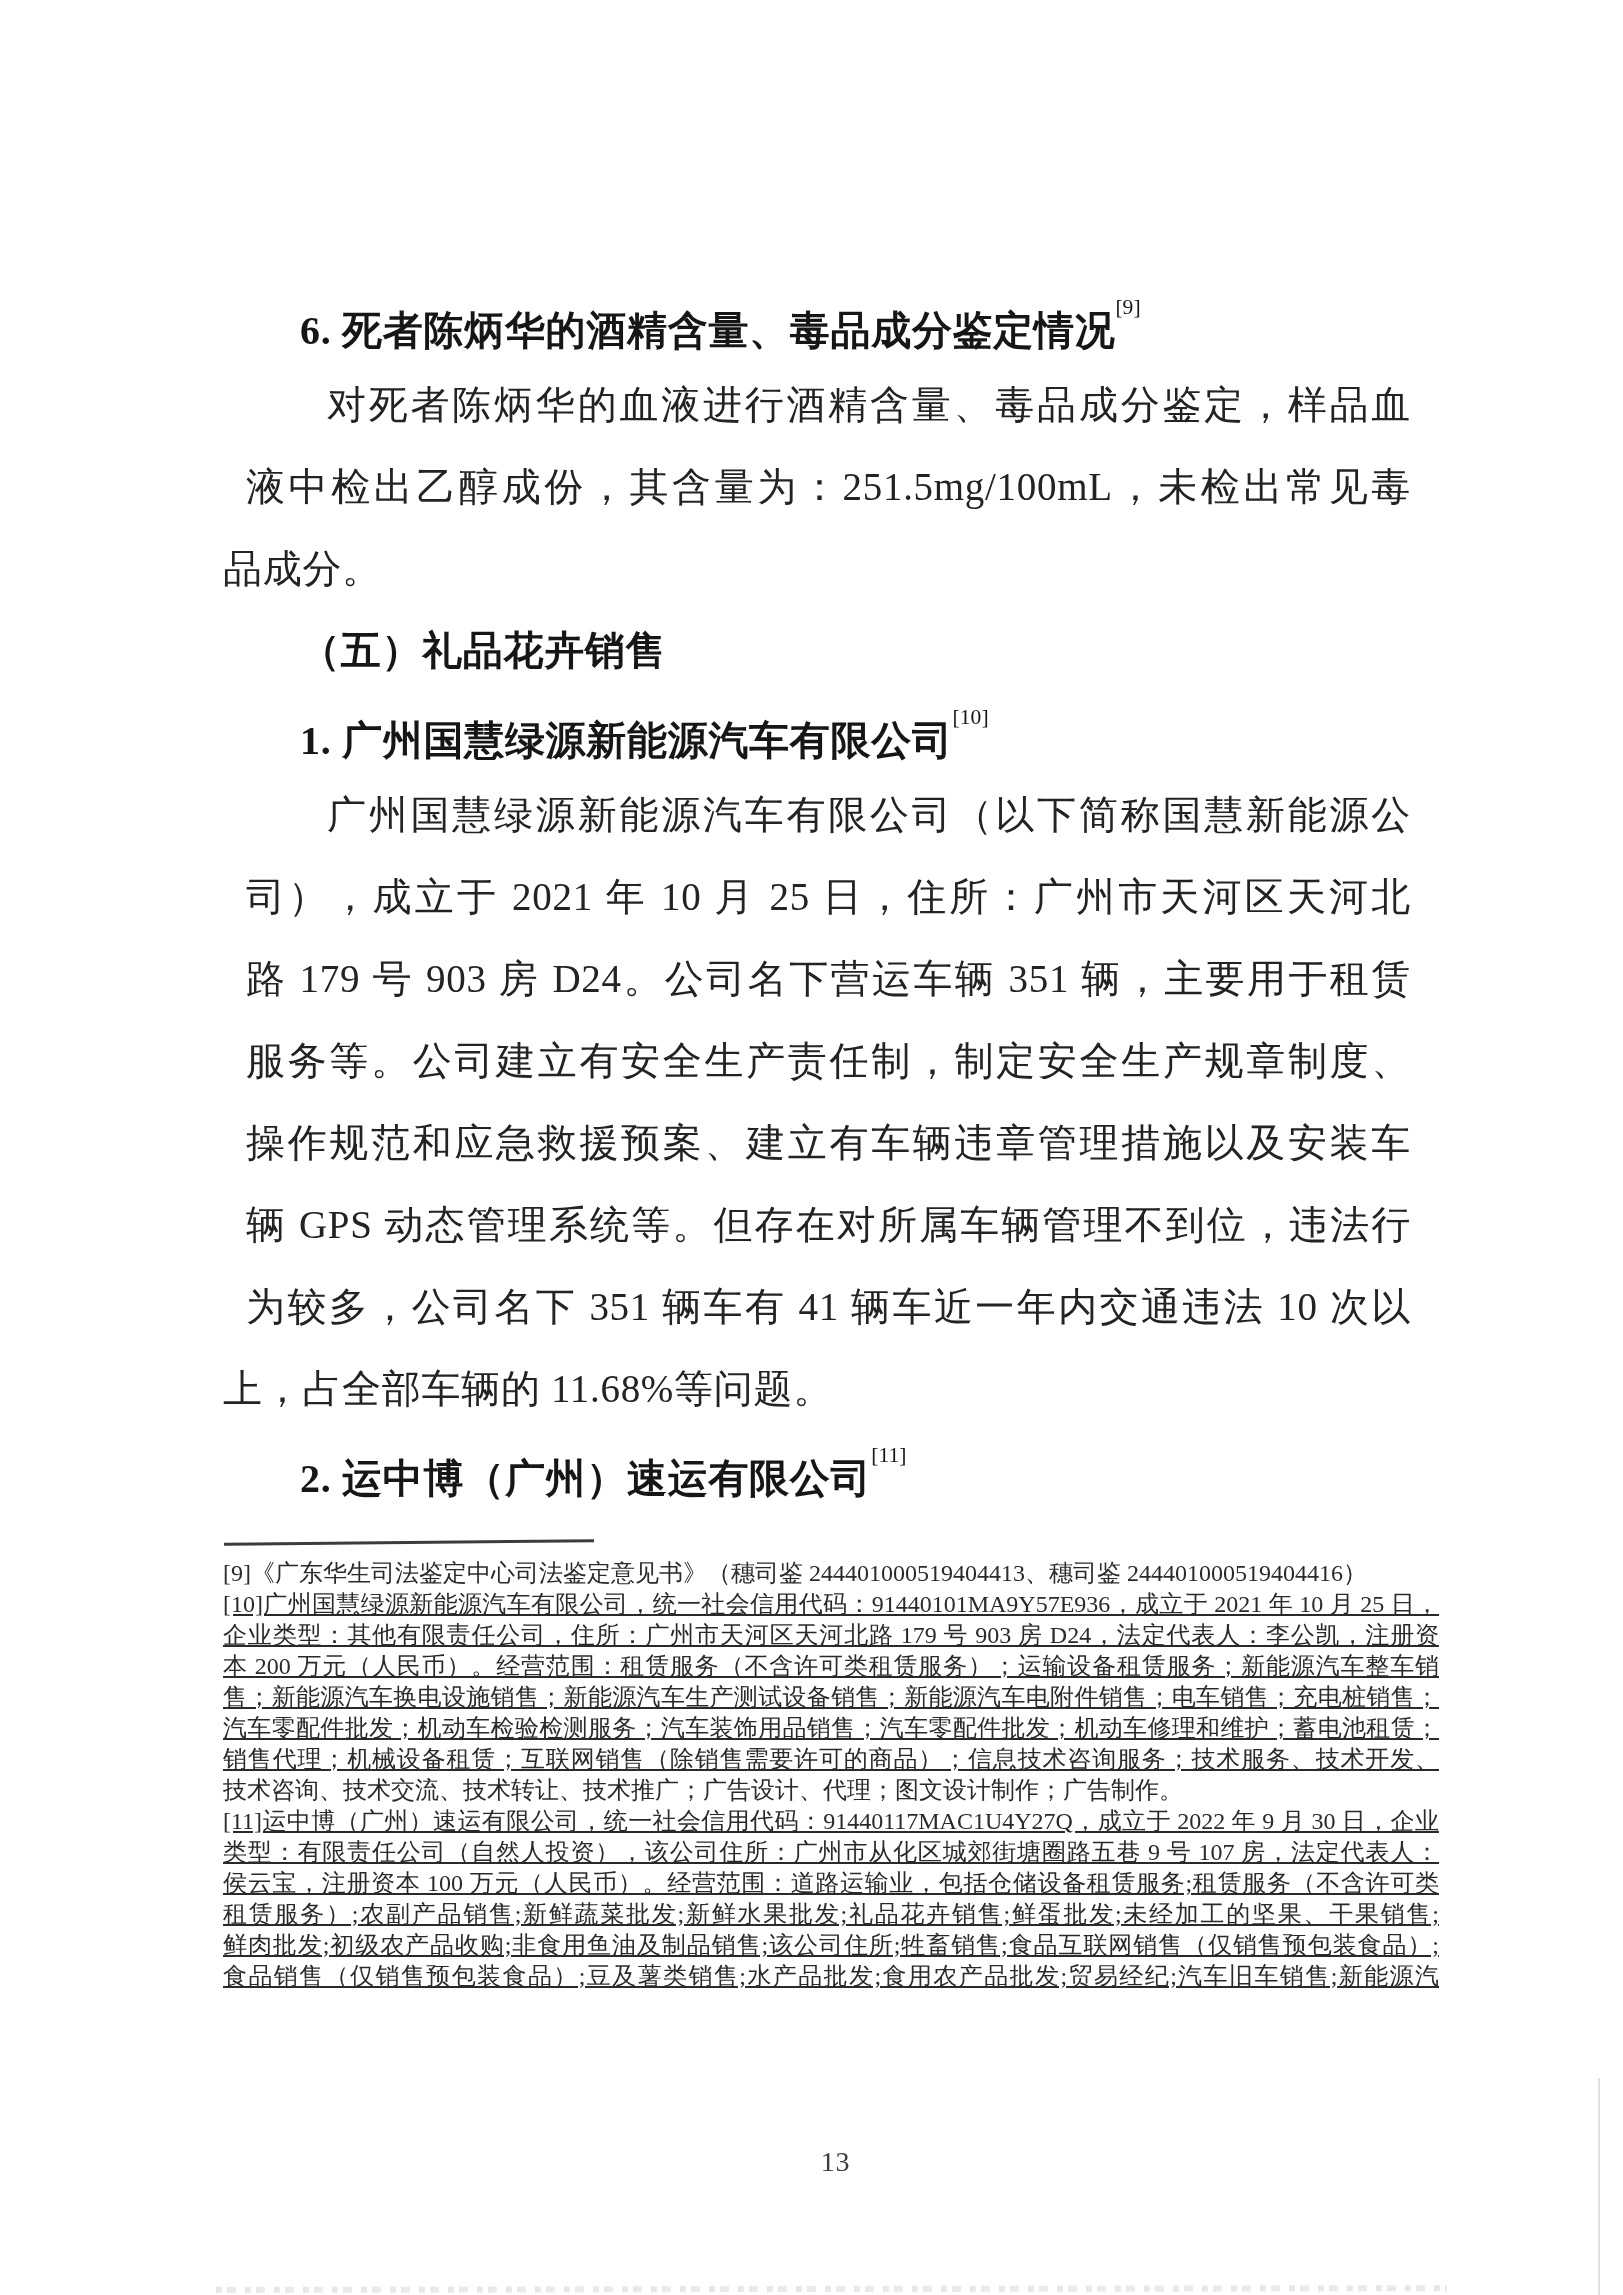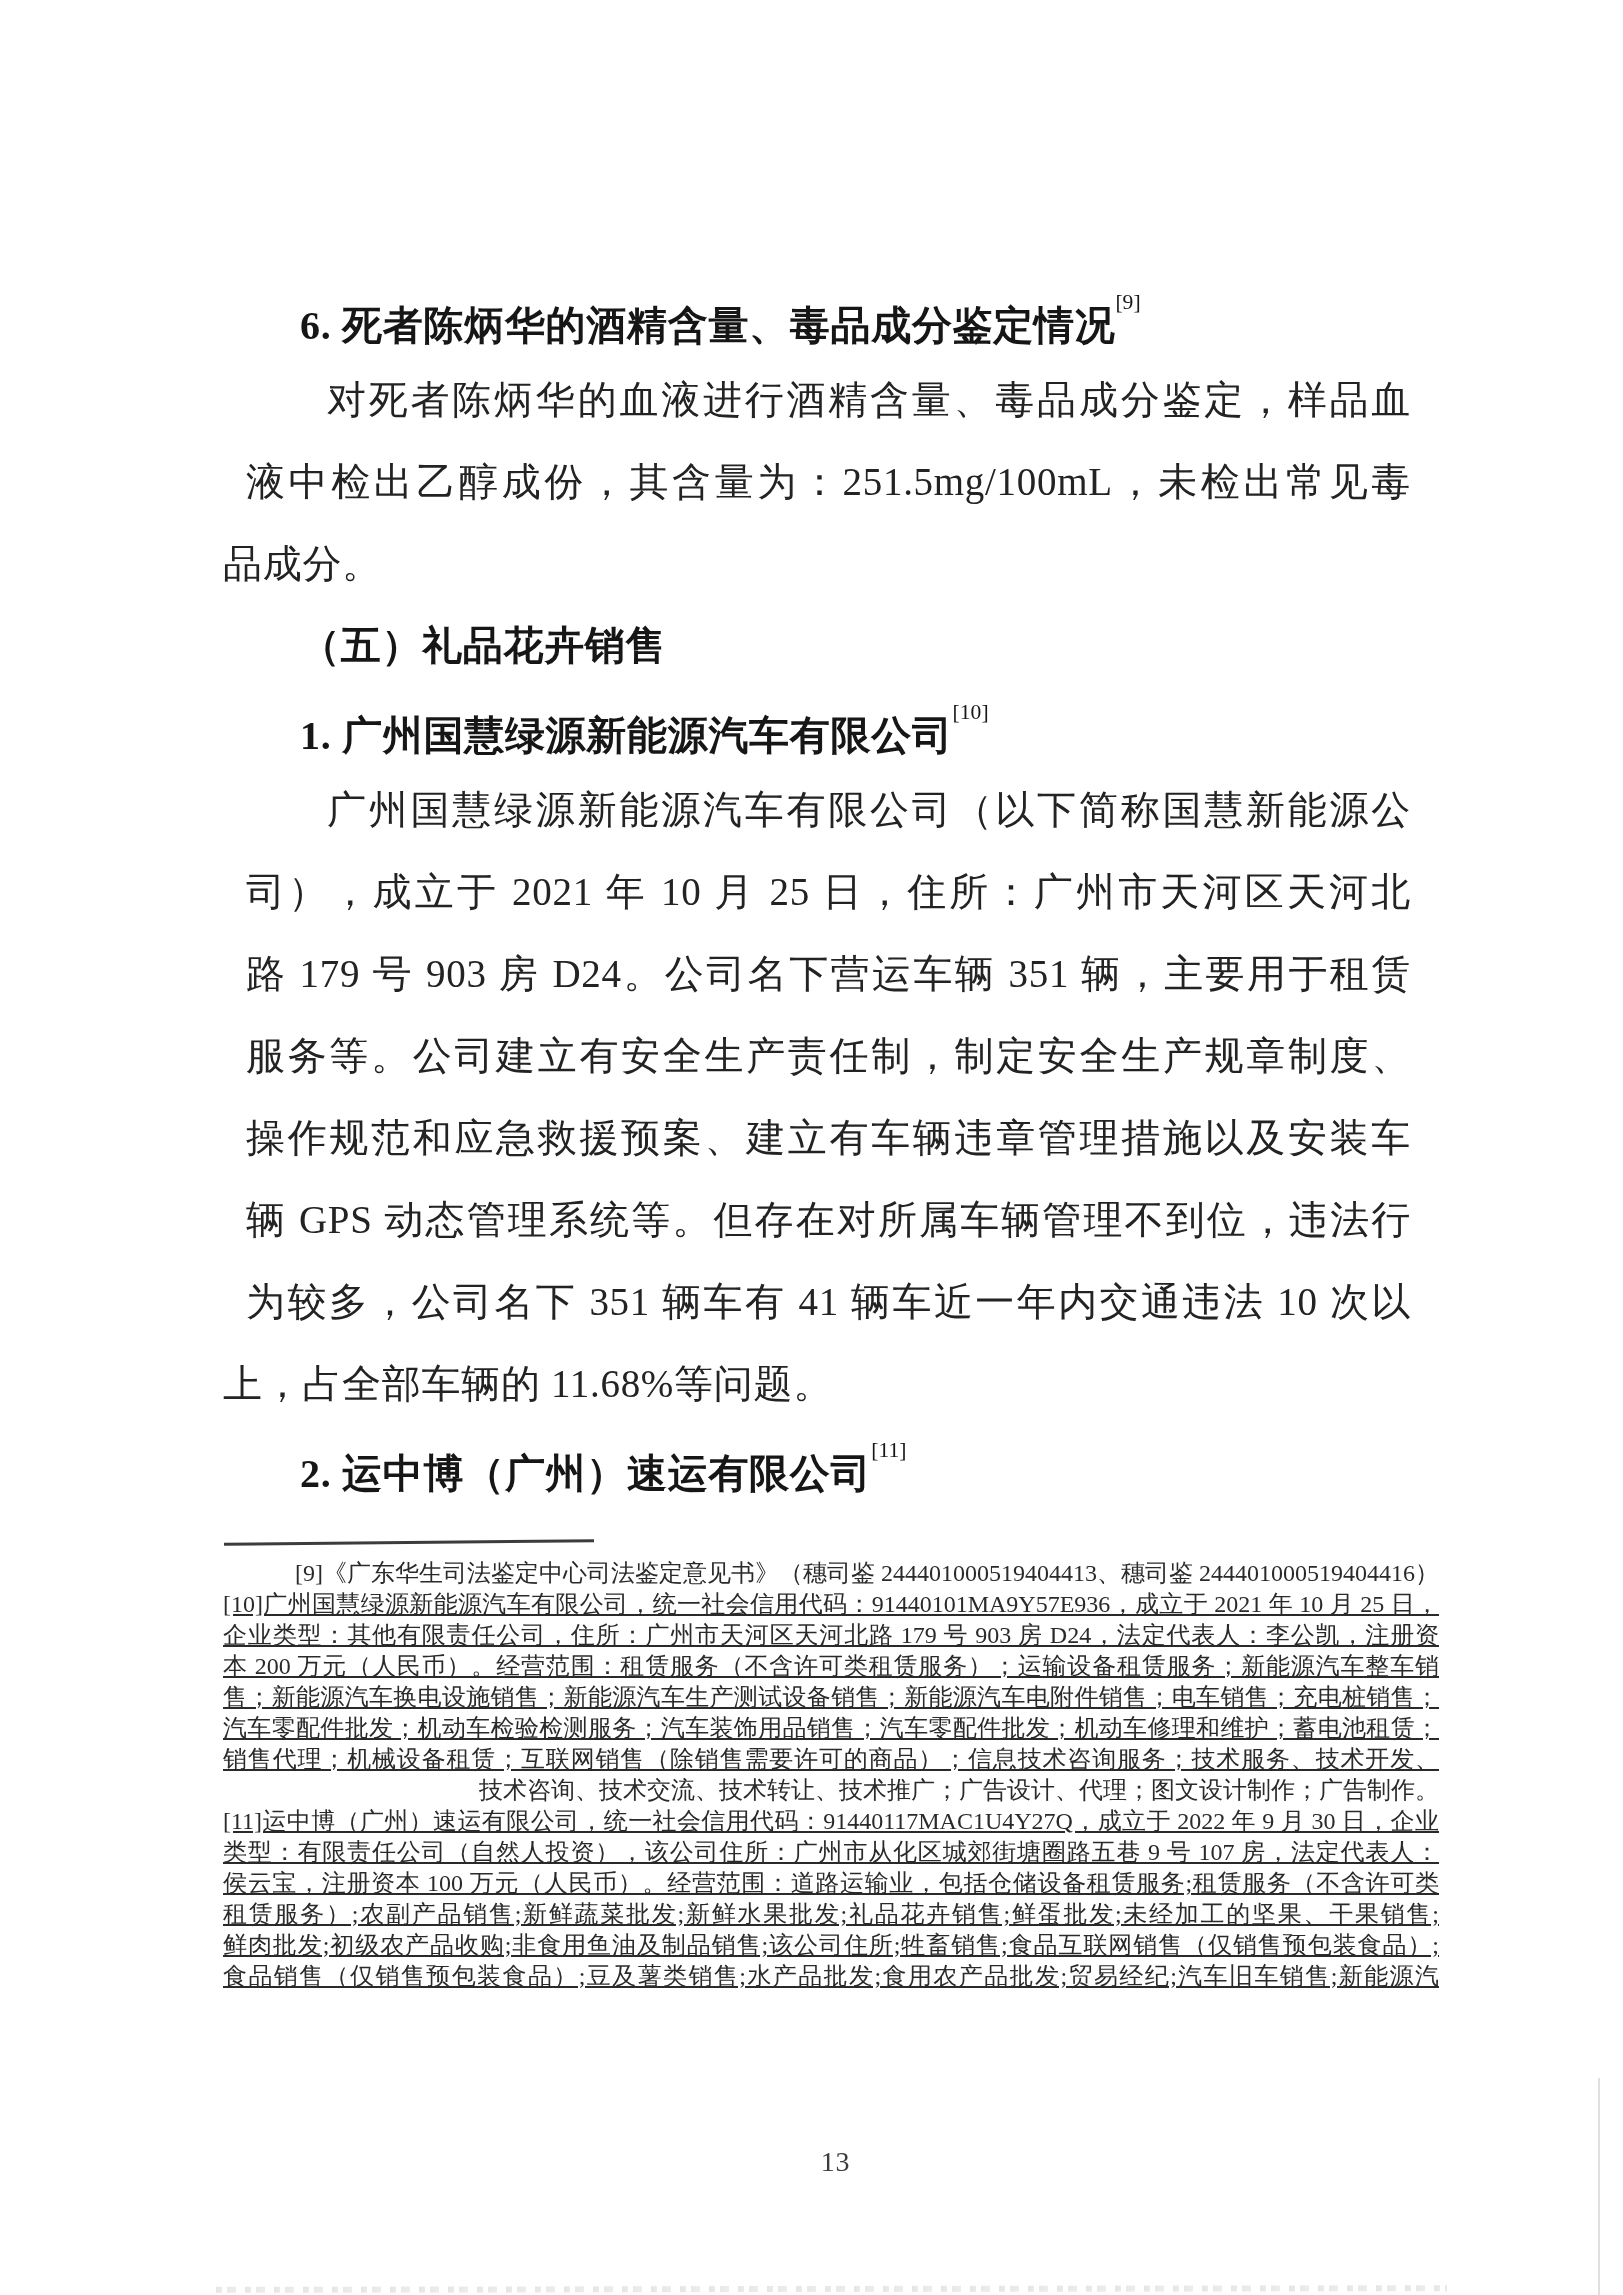--- a/index.html
+++ b/index.html
@@ -13,21 +13,21 @@
     color: #1f1f1f;
   }
   .doc-body {
     position: absolute;
     left: 223px;
     top: 293px;
     width: 1188px;
   }
   .line {
     height: 82px;
-    line-height: 50px;
+    line-height: 60px;
     font-size: 39px;
     letter-spacing: 0.7px;
     white-space: nowrap;
     color: #232323;
     font-family: Liberation Serif, serif;
   }
   .line.fill {
     text-align: justify;
     text-align-last: justify;
     white-space: normal;
@@ -63,21 +63,20 @@
     left: 223px;
     top: 1558px;
     width: 1216px;
   }
   .fn-line {
     height: 31px;
     line-height: 31px;
     font-size: 24px;
     white-space: nowrap;
     color: #2a2a2a;
-    text-align: right;
   }
   .fn-line.fill {
     text-align: justify;
     text-align-last: justify;
     white-space: normal;
     overflow: hidden;
     max-height: 31px;
     text-decoration: underline;
   }
   .page-number {

